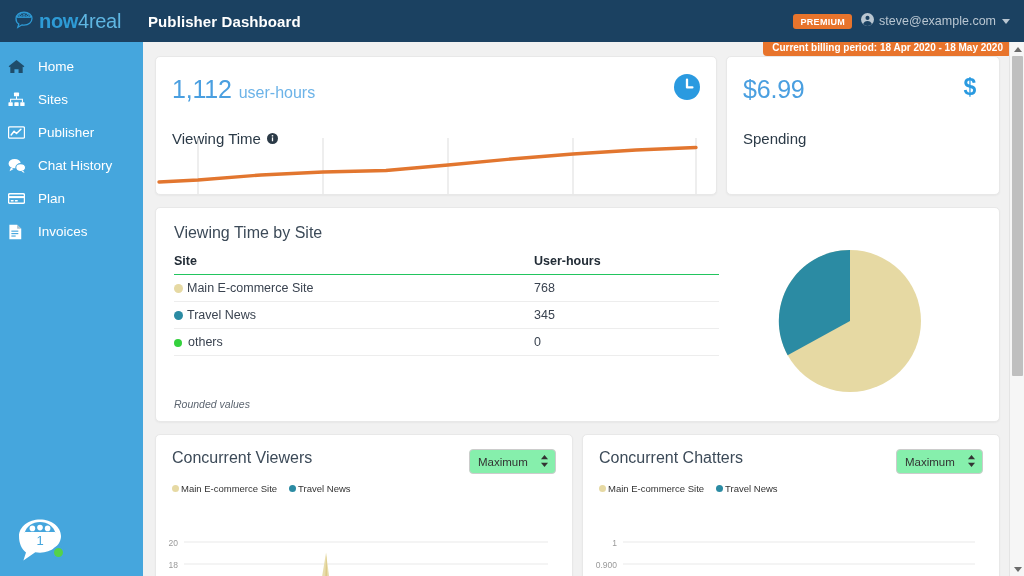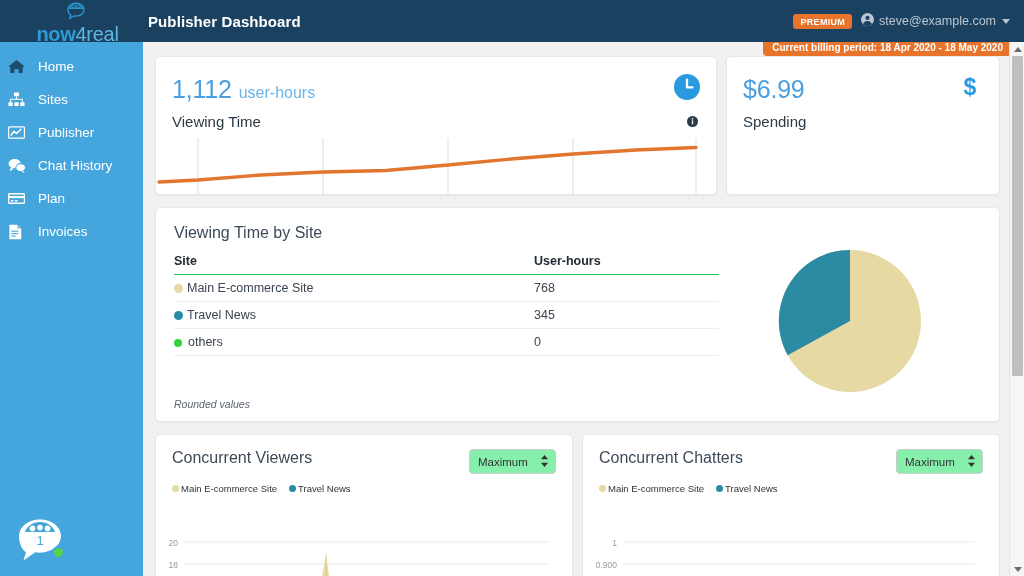--- a/index.html
+++ b/index.html
@@ -13,21 +13,21 @@
 
   
   .header {
     position: absolute; top: 0; left: 0; width: 1024px; height: 42px;
     background: #1b4161;
     display: flex; align-items: center;
     z-index: 30;
   }
   .logo-wrap {
     width: 143px; height: 42px;
-    display: flex; align-items: center; padding-left: 12px; flex-direction: column;
+    display: flex; align-items: center; padding-left: 12px;
   }
   .logo-mark { width: 24px; height: 24px; flex: 0 0 auto; margin-right: 3px; }
   .logo-text { font-size: 20px; font-weight: bold; letter-spacing: -0.3px; line-height: 1; }
   .logo-text .a { color: #2e9bd6; }
   .logo-text .b { color: #5fb6e2; font-weight: normal; }
   .header-title {
     color: #ffffff; font-size: 15px; font-weight: bold; margin-left: 5px;
     letter-spacing: 0.1px;
   }
   .header-right {
@@ -85,21 +85,21 @@
     box-shadow: 0 1px 2px rgba(0,0,0,0.045);
   }
 
   .row1 { display: flex; gap: 9px; padding: 0 24px 0 12px; }
   .card-viewing { width: 562px; height: 139px; position: relative; padding: 18px 18px 0 16px; }
   .card-spend { flex: 1; height: 139px; position: relative; padding: 18px 18px 0 16px; }
 
   .kpi-line { display: flex; align-items: baseline; }
   .kpi-big { font-size: 25px; color: #4a9fe0; letter-spacing: -0.2px; }
   .kpi-unit { font-size: 16px; color: #6cb3e8; margin-left: 7px; }
-  .kpi-label { font-size: 15px; color: #2b3a47; margin-top: 9px; display: flex; align-items: center; justify-content: space-between; }
+  .kpi-label { font-size: 15px; color: #2b3a47; margin-top: 26px; display: flex; align-items: center; }
   .info-ico { margin-left: 6px; display: inline-block; }
   .kpi-icon { position: absolute; top: 17px; right: 16px; }
 
   .spark { position: absolute; left: 0; right: 0; bottom: 0; height: 62px; }
 
   .card-site {
     margin: 12px 24px 0 12px; height: 215px; position: relative;
     padding: 16px 18px 0 18px; display: flex;
   }
   .site-left { width: 545px; }

